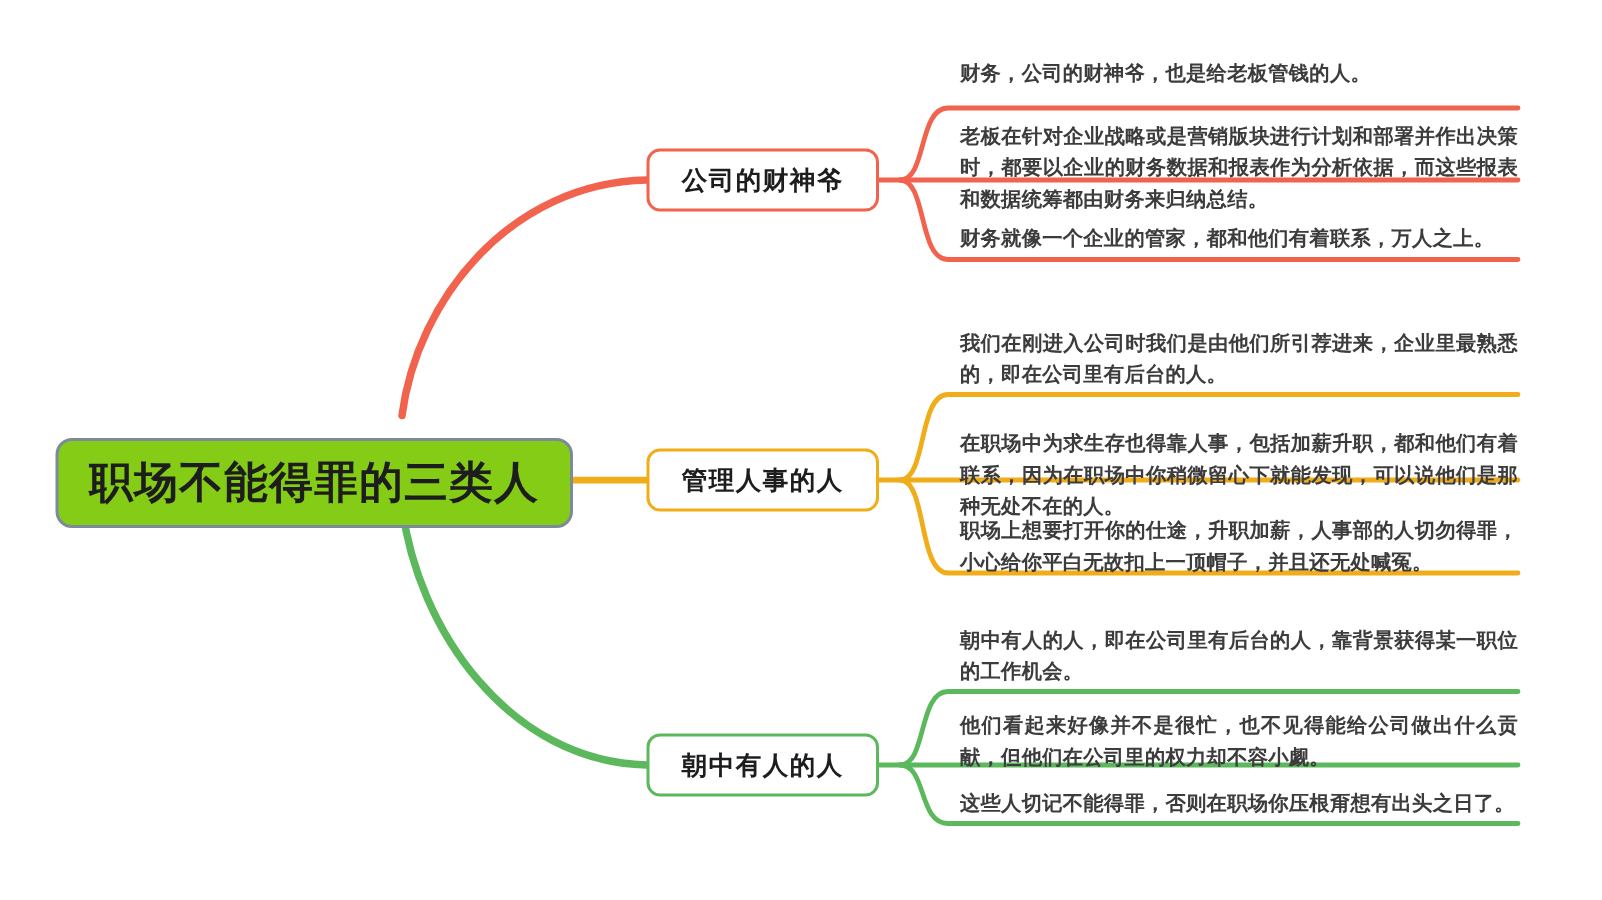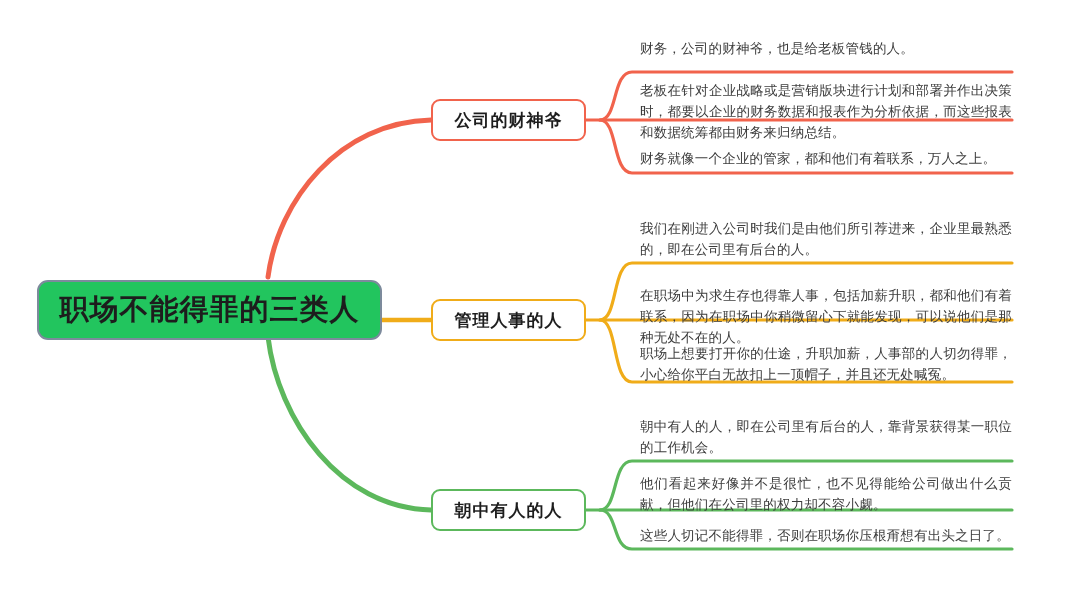--- a/index.html
+++ b/index.html
@@ -25,25 +25,25 @@
     top: 0;
     width: 1068px;
     height: 600px;
     pointer-events: none;
   }
 
   
   .root-node {
     position: absolute;
     left: 37px;
-    top: 280px;
+    top: 292px;
     width: 345px;
     height: 60px;
     box-sizing: border-box;
-    background: #22c55e;
+    background: #84cc16;
     border: 2px solid #7C8A9C;
     border-radius: 11px;
     display: flex;
     align-items: center;
     justify-content: center;
     z-index: 5;
   }
   .root-label {
     font-size: 29px;
     font-weight: bold;
@@ -77,20 +77,21 @@
   #branch-0 { top: 99px;  border-color: #F1634C; align-items: center; }
   #branch-1 { top: 299px; border-color: #F0AC19; }
   #branch-2 { top: 489px; border-color: #5CB85C; }
 
   
   .leaf {
     position: absolute;
     left: 640px;
     width: 372px;
     z-index: 4;
+    font-weight: bold;
   }
   .leaf-text {
     font-size: 13.5px;
     line-height: 21px;
     color: #3c3c3c;
     letter-spacing: 0.2px;
     text-align: justify;
     white-space: pre-line;
   }
 </style>

